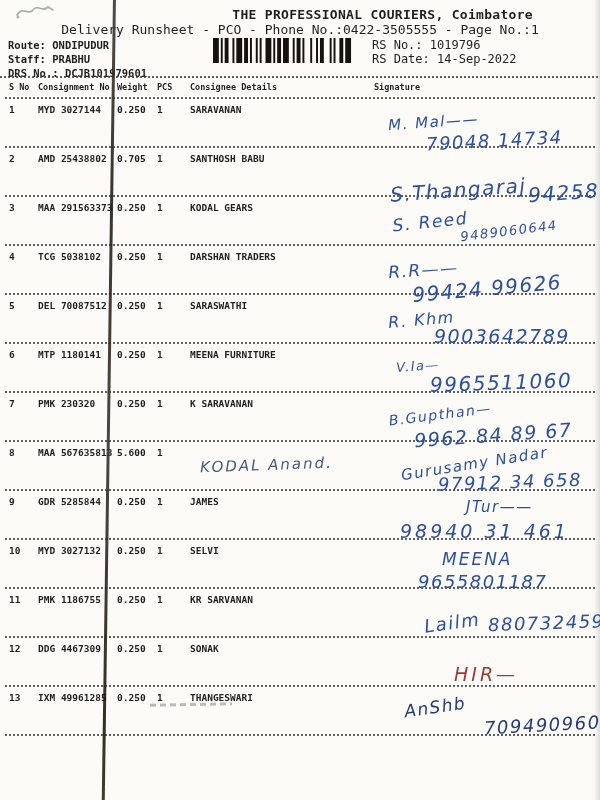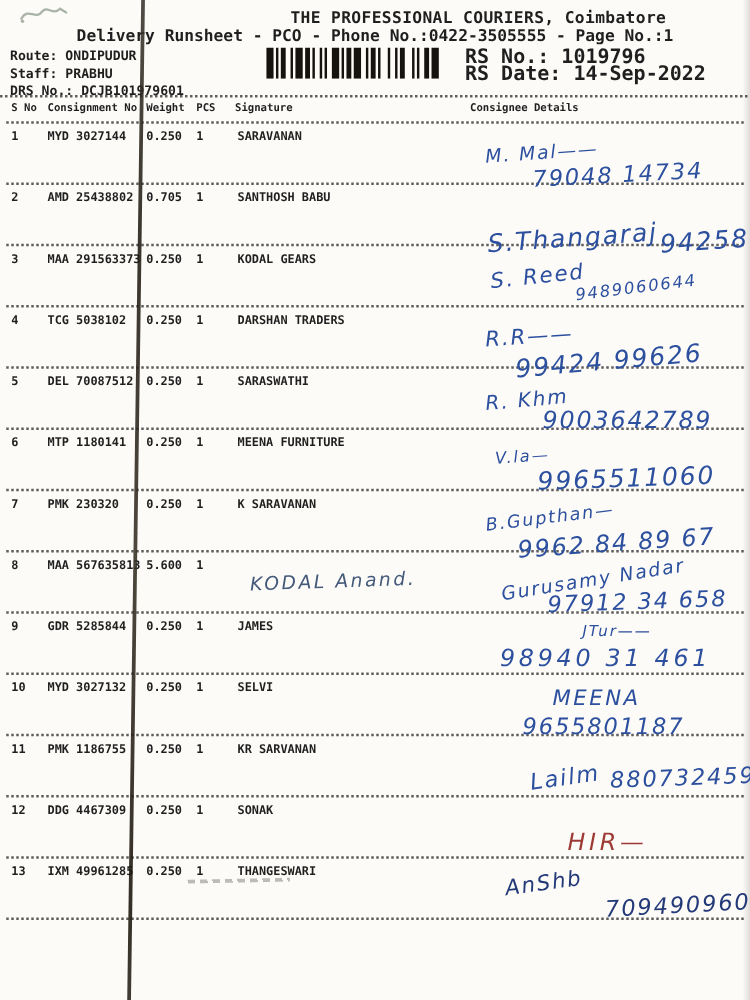--- a/index.html
+++ b/index.html
@@ -11,23 +11,23 @@
   }
   body::after{ 
     content:"";position:absolute;top:0;right:0;width:6px;height:800px;
     background:linear-gradient(to right, rgba(0,0,0,0), rgba(90,80,70,.18));
     pointer-events:none;
   }
   
   .title{position:absolute;top:7px;left:0;width:533px;text-align:right;
     font-weight:bold;font-size:13px;letter-spacing:.3px;}
   .subtitle{position:absolute;top:22px;left:0;width:600px;text-align:center;
-    font-weight:bold;font-size:13px;}
+    font-weight:normal;font-size:13px;}
   .meta-left{position:absolute;top:38px;left:8px;font-weight:bold;font-size:10.5px;line-height:14px;}
-  .meta-right{position:absolute;top:38px;left:372px;font-weight:bold;font-size:16px;line-height:14px;}
+  .meta-right{position:absolute;top:38px;left:372px;font-weight:normal;font-size:12px;line-height:14px;}
   .meta-left .line{white-space:nowrap;}
   .barcode{position:absolute;top:38px;left:213px;width:140px;height:25px;}
   .hr-top{position:absolute;top:76px;left:0px;width:598px;border-top:2px dotted rgba(55,55,55,.8);}
 
   
   .table{position:absolute;top:78px;left:5px;width:590px;}
   .thead,.row{
     display:grid;
     grid-template-columns:28px 77px 37px 35px 186px 1fr;
   }
@@ -61,21 +61,21 @@
   .r4 .sig-name{margin:4px 0 0 14px;font-size:17px;transform:rotate(-4deg);}
   .r4 .sig-phone{margin:0 0 0 38px;font-size:20px;transform:rotate(-5deg);}
   .r5 .sig-name{margin:4px 0 0 14px;font-size:16px;transform:rotate(-5deg);}
   .r5 .sig-phone{margin:2px 0 0 60px;font-size:19px;}
   .r6 .sig-name{margin:4px 0 0 22px;font-size:13px;transform:rotate(-4deg);}
   .r6 .sig-phone{margin:2px 0 0 56px;font-size:20px;transform:rotate(-2deg);}
   .r7 .sig-name{margin:2px 0 0 14px;font-size:14px;transform:rotate(-7deg);}
   .r7 .sig-phone{margin:7px 0 0 40px;font-size:19px;transform:rotate(-4deg);}
   .r8 .sig-name{margin:4px 0 0 26px;font-size:15px;transform:rotate(-9deg);}
   .r8 .sig-phone{margin:2px 0 0 64px;font-size:18px;transform:rotate(-2deg);}
-  .r9 .sig-name{margin:2px 0 0 92px;font-size:12px;font-style:italic;}
+  .r9 .sig-name{margin:2px 0 0 92px;font-size:15px;font-style:italic;}
   .r9 .sig-phone{margin:4px 0 0 26px;font-size:19px;letter-spacing:3px;}
   .r10 .sig-name{margin:4px 0 0 68px;font-size:17px;letter-spacing:2px;}
   .r10 .sig-phone{margin:2px 0 0 44px;font-size:18px;}
   .r11 .sig-name{display:inline-block;margin:8px 0 0 50px;font-size:18px;transform:rotate(-8deg);}
   .r11 .sig-phone{display:inline-block;margin:18px 0 0 8px;font-size:18px;transform:rotate(-2deg);}
   .r12 .sig-name{margin:20px 0 0 80px;font-size:19px;letter-spacing:3px;}
   .r13 .sig-name{display:inline-block;margin:5px 0 0 30px;font-size:17px;transform:rotate(-8deg);}
   .r13 .sig-phone{display:block;margin:-3px 0 0 110px;font-size:18px;transform:rotate(-3deg);}
 
   
@@ -130,22 +130,22 @@
 </div>
 
 <div class="hr-top"></div>
 
 <div class="table">
   <div class="thead">
     <div class="cell c-sno">S No</div>
     <div class="cell c-cons">Consignment No</div>
     <div class="cell c-wt">Weight</div>
     <div class="cell c-pcs">PCS</div>
+    <div class="cell c-det">Consignee Details</div>
     <div class="cell c-sig">Signature</div>
-    <div class="cell c-det">Consignee Details</div>
   </div>
 
   <div class="row r1">
     <div class="cell c-sno">1</div>
     <div class="cell c-cons">MYD 3027144</div>
     <div class="cell c-wt">0.250</div>
     <div class="cell c-pcs">1</div>
     <div class="cell c-det">SARAVANAN</div>
     <div class="cell c-sig sig" id="sig-1" style="color: rgb(44, 79, 158);">
       <span class="sig-name hand">M. Mal——</span>

